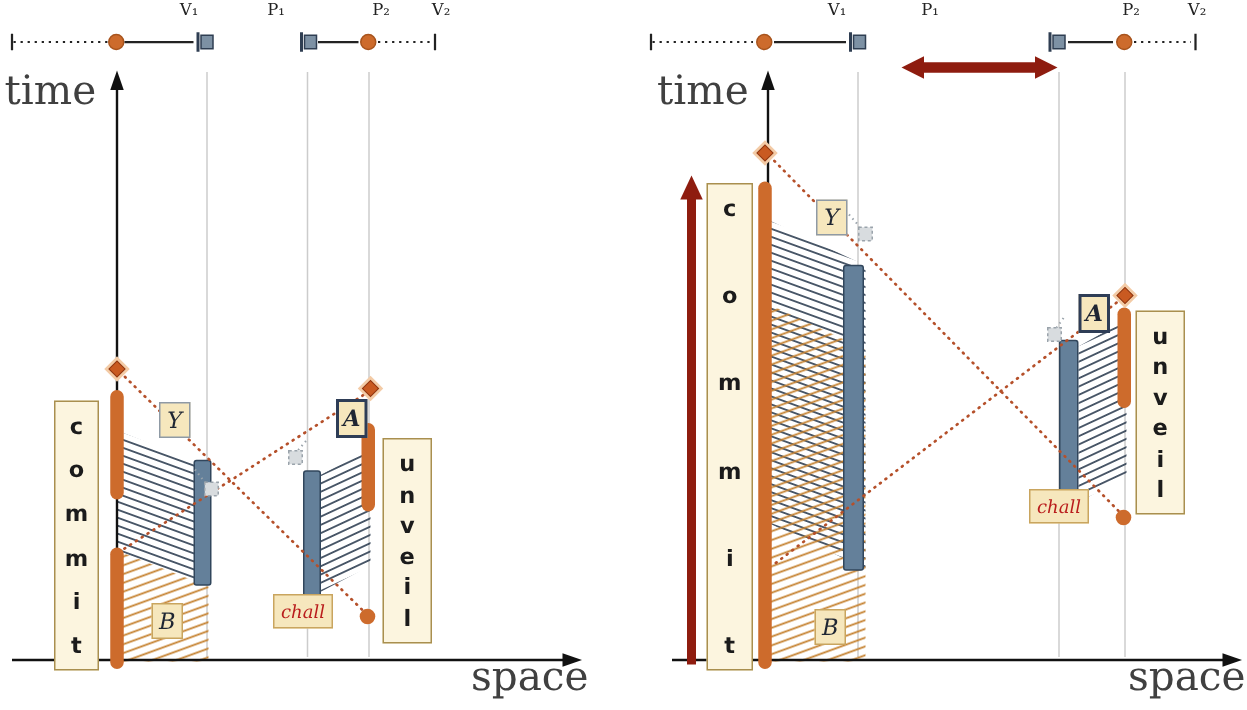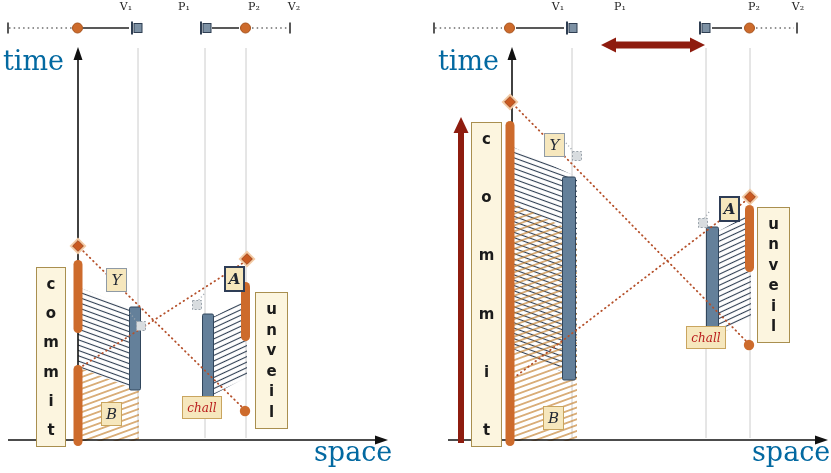--- a/index.html
+++ b/index.html
@@ -1,20 +1,20 @@
 <!DOCTYPE html>
 <html><head>
 <meta charset="utf-8">
 <style>
   html,body{margin:0;padding:0;background:#ffffff;}
   .stage{position:relative;width:831px;height:473px;background:#ffffff;overflow:hidden;
          font-family:"DejaVu Serif",serif;}
   .stage > svg{position:absolute;left:0;top:0;}
   .lbl{position:absolute;white-space:nowrap;}
-  .axis-word{font-size:27px;color:#0369a1;line-height:1;}
+  .axis-word{font-size:27px;color:#404040;line-height:1;}
   .ruler-lbl{font-size:11px;color:#222;width:16px;text-align:center;top:0;line-height:1.2;margin-left:48px;}
   .tagbox{position:absolute;display:flex;align-items:center;justify-content:center;
           background:#f6e7bd;border:1px solid #c9a55f;font-style:italic;
           font-size:15px;color:#1f2633;box-sizing:border-box;}
   .tag-gray{border-color:#8f9aa5;}
   .tag-a{border:2px solid #2e3d56;font-weight:bold;}
   .tag-chall{font-size:12px;color:#b91c1c;}
   .vword{position:absolute;display:flex;flex-direction:column;align-items:center;
          justify-content:space-between;background:#fcf5df;border:1px solid #a98f4f;
          font-family:"DejaVu Sans",sans-serif;font-weight:bold;font-size:15px;color:#1b1b1b;

